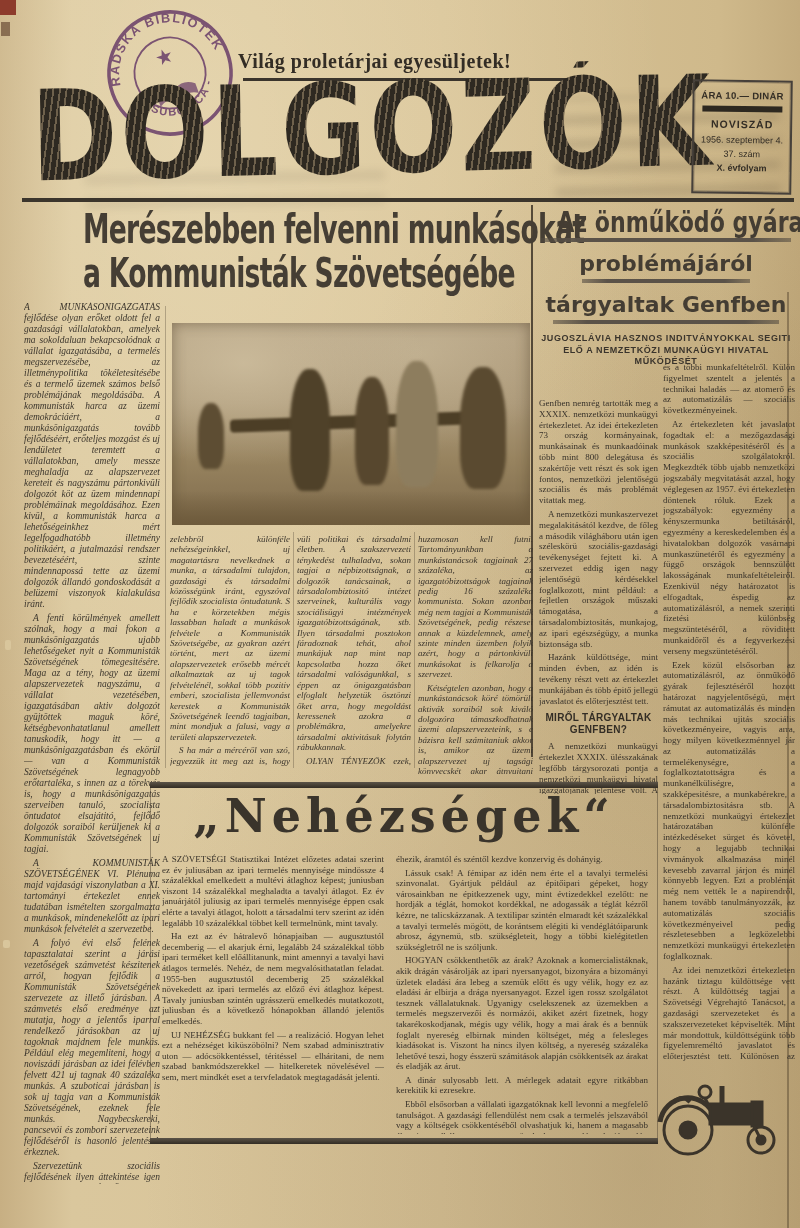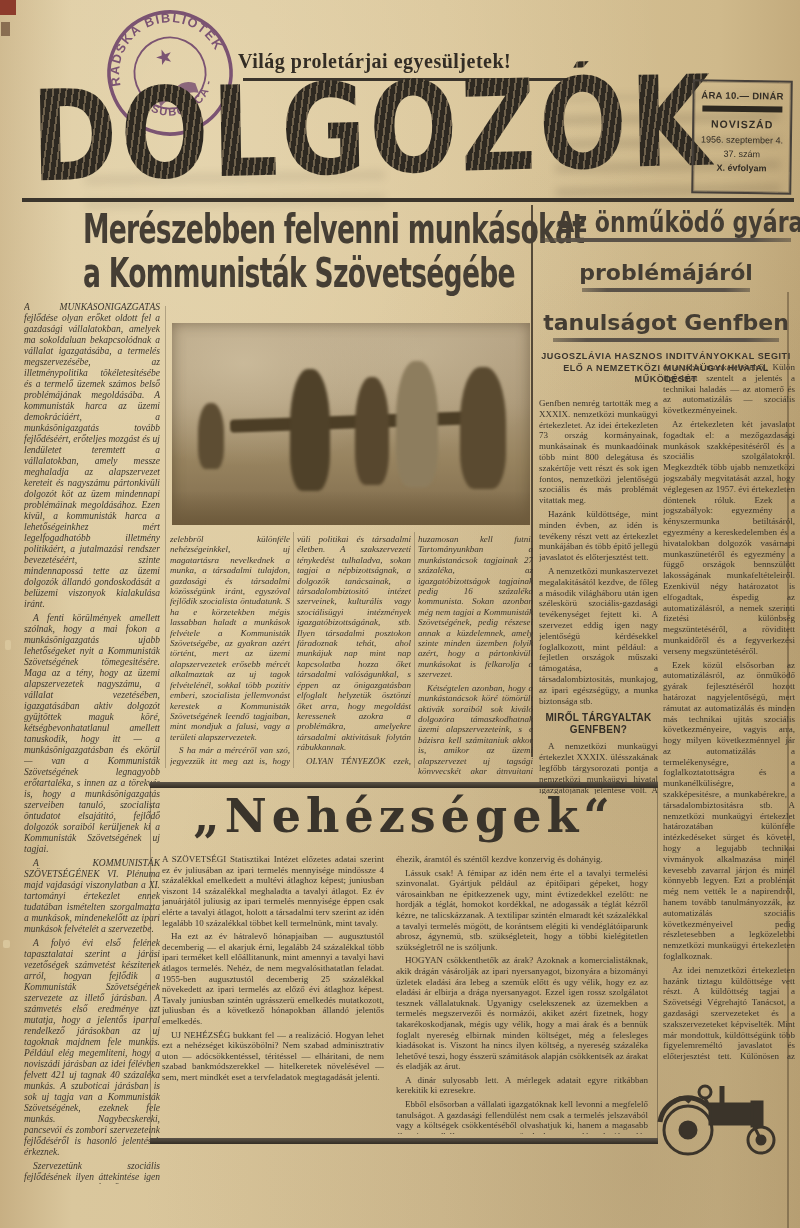--- a/index.html
+++ b/index.html
@@ -43,21 +43,21 @@
   
   .masthead-rule{left:22px;top:198px;width:772px;height:4px;background:#3b352c;}
   .vrule-main{left:531px;top:205px;width:2px;height:552px;background:rgba(52,44,33,.8);}
   .gutter{width:1px;background:rgba(60,50,38,.30);}
   .page-edge{left:787px;top:292px;width:2px;height:936px;background:rgba(82,66,44,.45);}
   
   .hl-line{width:515px;text-align:center;white-space:nowrap;color:#453e34;
     font:800 36px/40px "DejaVu Sans",sans-serif;letter-spacing:-1px;transform:scale(.74,1.15);transform-origin:center top;}
   .genf-head{left:538px;top:207px;width:256px;text-align:center;color:#443d33;}
   .genf-h1{font:800 26px/28px "DejaVu Sans",sans-serif;white-space:nowrap;transform:scale(.85,1.08);transform-origin:center top;}
-  .genf-h2{font:800 22px/24px "DejaVu Sans",sans-serif;margin-top:19px;}
+  .genf-h2{font:800 22px/24px "DejaVu Sans",sans-serif;margin-top:10px;}
   .genf-bar{height:4px;background:linear-gradient(90deg,rgba(80,72,62,.55),#5a5248 15%,#5a5248 85%,rgba(80,72,62,.55));margin:3px auto 0;}
   .genf-sub{font:bold 9px/11.5px "Liberation Sans",sans-serif;letter-spacing:.6px;margin-top:9px;color:#3a342c;}
   
   .photo{left:172px;top:323px;width:358px;height:202px;overflow:hidden;
     background:
       radial-gradient(ellipse at 20% 20%, rgba(222,208,176,.55), transparent 45%),
       radial-gradient(ellipse at 70% 15%, rgba(210,196,164,.45), transparent 40%),
       linear-gradient(180deg,#b5a283 0%,#ab9878 40%,#97835f 68%,#7e6a4b 100%);
     box-shadow:inset 0 0 14px rgba(60,45,25,.45);}
   .ph{position:absolute;filter:blur(1.6px);border-radius:45% 45% 30% 30%;}
@@ -132,21 +132,21 @@
   <div class="abs vrule-main"></div>
 
   <div class="abs hl-line" style="left:16px;top:206px;">Merészebben felvenni munkásokat</div>
   <div class="abs hl-line" style="left:16px;top:250px;">a Kommunisták Szövetségébe</div>
 
   <div class="abs genf-head">
     <div class="genf-h1">Az önműködő gyárak</div>
     <div class="genf-bar" style="width:250px;"></div>
     <div class="genf-h2">problémájáról</div>
     <div class="genf-bar" style="width:168px;"></div>
-    <div class="genf-h2">tanulságot Genfben</div>
+    <div class="genf-h2">tárgyaltak Genfben</div>
     <div class="genf-bar" style="width:226px;"></div>
     <div class="genf-sub">JUGOSZLÁVIA HASZNOS INDITVÁNYOKKAL SEGITI ELŐ A NEMZETKÖZI MUNKAÜGYI HIVATAL MŰKÖDÉSÉT</div>
   </div>
 
   <div class="abs photo">
     <div class="beam"></div>
     <div class="ph" style="left:26px;top:80px;width:26px;height:66px;background:#5d4d33;"></div>
     <div class="ph" style="left:118px;top:46px;width:40px;height:122px;background:#4f4129;"></div>
     <div class="ph" style="left:183px;top:54px;width:34px;height:108px;background:#57472e;"></div>
     <div class="ph" style="left:224px;top:38px;width:42px;height:126px;background:#8d7d5e;"></div>
@@ -200,22 +200,22 @@
     <p class="par" style="text-indent:0;"><span>éhezik, áramtól és széntől kezdve konzervig és dohányig.</span></p>
     <p class="par"><span>Lássuk csak! A fémipar az idén nem érte el a tavalyi termelési szinvonalat. Gyártjuk például az épitőipari gépeket, hogy városainkban ne épitkezzenek ugy, mint évtizedekkel ezelőtt: ne hordják a téglát, homokot kordékkal, ne adogassák a téglát kézről kézre, ne talicskázzanak. A textilipar szintén elmaradt két százalékkal a tavalyi termelés mögött, de korántsem elégiti ki vendéglátóiparunk abrosz, ágynemü, stb. szükségleteit, hogy a többi kielégitetlen szükségletről ne is szóljunk.</span></p>
     <p class="par"><b>HOGYAN</b> <span>csökkenthetők az árak? Azoknak a komercialistáknak, akik drágán vásárolják az ipari nyersanyagot, bizonyára a bizományi üzletek eladási ára lebeg a szemük előtt és ugy vélik, hogy ez az eladási ár elbirja a drága nyersanyagot. Ezzel igen rossz szolgálatot tesznek vállalatuknak. Ugyanigy cselekszenek az üzemekben a termelés megszervezői és normázói, akiket azért fizetnek, hogy takarékoskodjanak, mégis ugy vélik, hogy a mai árak és a bennük foglalt nyereség elbirnak minden költséget, még a felesleges kiadásokat is. Viszont ha nincs ilyen költség, a nyereség százaléka lehetővé teszi, hogy ésszerü számitások alapján csökkentsék az árakat és eladják az árut.</span></p>
     <p class="par"><span>A dinár sulyosabb lett. A mérlegek adatait egyre ritkábban kerekitik ki ezresekre.</span></p>
     <p class="par"><span>Ebből elsősorban a vállalati igazgatóknak kell levonni a megfelelő tanulságot. A gazdasági fellendülést nem csak a termelés jelszavából vagy a költségek csökkentéséből olvashatjuk ki, hanem a magasabb életszinvonalból — s a megnövekedett termelés alapján elért nyereségből is.</span></p>
 
   </div>
 
   <div class="abs txtcol genfcol" style="left:539px;top:362px;width:119px;height:396px;margin-top:36px;">
     <p class="par" style="text-indent:0;"><span>Genfben nemrég tartották meg a XXXIX. nemzetközi munkaügyi értekezletet. Az idei értekezleten 73 ország kormányainak, munkásainak és munkaadóinak több mint 800 delegátusa és szakértője vett részt és sok igen fontos, nemzetközi jelentőségü szociális és más problémát vitattak meg.</span></p>
+    <p class="par"><span>A nemzetközi munkaszervezet megalakitásától kezdve, de főleg a második világháboru után igen széleskörü szociális-gazdasági tevékenységet fejtett ki. A szervezet eddig igen nagy jelentőségü kérdésekkel foglalkozott, mint például: a fejletlen országok műszaki támogatása, a társadalombiztositás, munkajog, az ipari egészségügy, a munka biztonsága stb.</span></p>
     <p class="par"><span>Hazánk küldöttsége, mint minden évben, az idén is tevékeny részt vett az értekezlet munkájában és több épitő jellegü javaslatot és előterjesztést tett.</span></p>
-    <p class="par"><span>A nemzetközi munkaszervezet megalakitásától kezdve, de főleg a második világháboru után igen széleskörü szociális-gazdasági tevékenységet fejtett ki. A szervezet eddig igen nagy jelentőségü kérdésekkel foglalkozott, mint például: a fejletlen országok műszaki támogatása, a társadalombiztositás, munkajog, az ipari egészségügy, a munka biztonsága stb.</span></p>
     <div class="crosshead">MIRŐL TÁRGYALTAK GENFBEN?</div>
     <p class="par"><span>A nemzetközi munkaügyi értekezlet XXXIX. ülésszakának legfőbb tárgysorozati pontja a nemzetközi munkaügyi hivatal igazgatójának jelentése volt. A jelentés kielemezte a világ időszerü szociális-gazdasági problémáit, átfogó képet adott a munkanélküliség problémáiról, a munkaerő, a munkabér, a termelékenység alakulásáról, a munkaidőről</span></p>
   </div>
 
   <div class="abs txtcol genfcol" style="left:663px;top:362px;width:132px;height:702px;">
     <p class="par" style="text-indent:0;"><span>és a többi munkafeltételről. Külön figyelmet szentelt a jelentés a technikai haladás — az atomerő és az automatizálás — szociális következményeinek.</span></p>
     <p class="par"><span>Az értekezleten két javaslatot fogadtak el: a mezőgazdasági munkások szakképesitéséről és a szociális szolgálatokról. Megkezdték több ujabb nemzetközi jogszabály megvitatását azzal, hogy véglegesen az 1957. évi értekezleten döntenek róluk. Ezek a jogszabályok: egyezmény a kényszermunka betiltásáról, egyezmény a kereskedelemben és a hivatalokban dolgozók vasárnapi munkaszünetéről és egyezmény a függő országok bennszülött lakosságának munkafeltételeiről. Ezenkivül négy határozatot is elfogadtak, éspedig az automatizálásról, a nemek szerinti fizetési különbség megszüntetéséről, a röviditett munkaidőről és a fegyverkezési verseny megszüntetéséről.</span></p>
     <p class="par"><span>Ezek közül elsősorban az automatizálásról, az önműködő gyárak fejlesztéséről hozott határozat nagyjelentőségü, mert rámutat az automatizálás és minden más technikai ujitás szociális következményeire, vagyis arra, hogy milyen következménnyel jár az automatizálás a termelékenységre, a foglalkoztatottságra és a munkanélküliségre, a szakképesitésre, a munkabérekre, a társadalombiztositásra stb. A nemzetközi munkaügyi értekezlet határozatában különféle intézkedéseket sürget és követel, hogy a legujabb technikai vivmányok alkalmazása minél kevesebb zavarral járjon és minél könnyebb legyen. Ezt a problémát még nem vették le a napirendről, hanem tovább tanulmányozzák, az automatizálás szociális következményeivel pedig részletesebben a legközelebbi nemzetközi munkaügyi értekezleten foglalkoznak.</span></p>
     <p class="par"><span>Az idei nemzetközi értekezleten hazánk tiztagu küldöttsége vett részt. A küldöttség tagjai a Szövetségi Végrehajtó Tanácsot, a gazdasági szervezeteket és a szakszervezeteket képviselték. Mint már mondottuk, küldöttségünk több figyelemreméltó javaslatot és előterjesztést tett. Különösen az ipari, s a gazdasági demokrácia előmozditására tett jugoszláv inditvány keltett nagy érdeklődést.</span></p>
 

